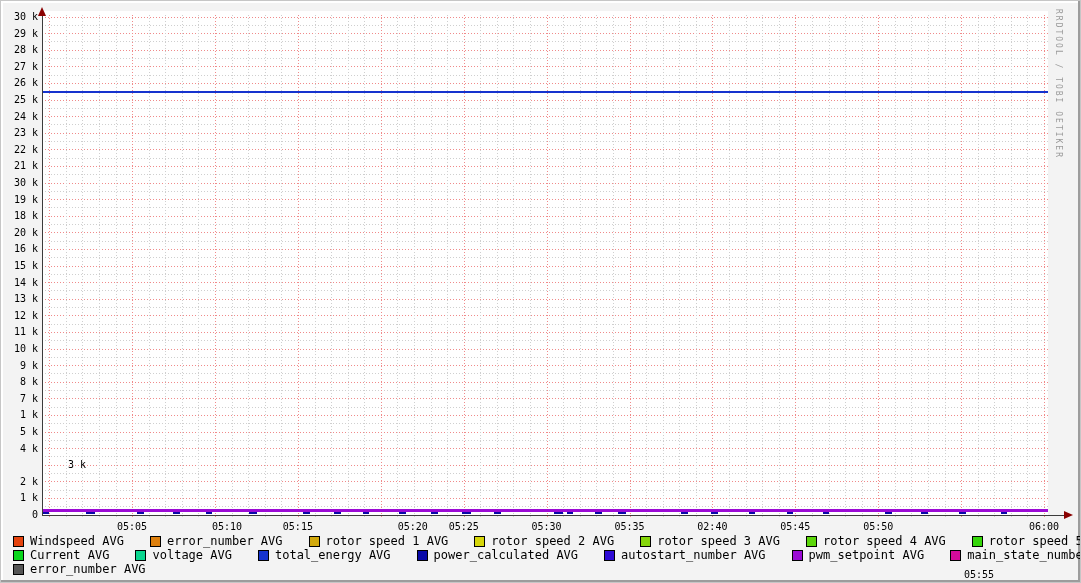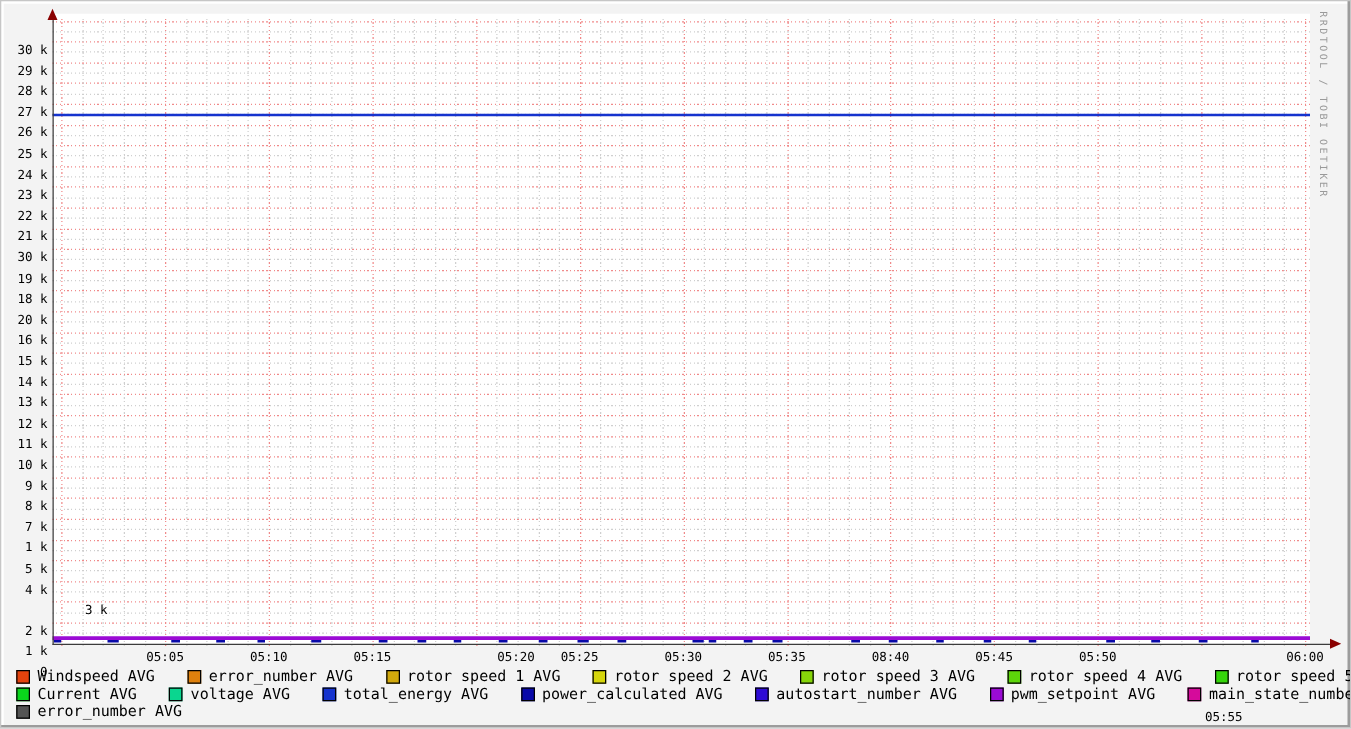--- a/index.html
+++ b/index.html
@@ -14,21 +14,21 @@
   .hgrid{position:absolute;left:0;height:1px;width:1006px;background-repeat:repeat-x;}
   .vgrid{position:absolute;top:4px;width:1px;height:504px;background-repeat:repeat-y;}
   .seriesline{position:absolute;left:0;width:1006px;}
   .burst{position:absolute;height:2px;}
   .axis-y{position:absolute;left:41px;top:10px;width:1px;height:505px;background:#3b3b3b;}
   .axis-x{position:absolute;left:41px;top:514px;width:1023px;height:1px;background:#3b3b3b;}
   .arrow-up{position:absolute;left:37px;top:6px;width:0;height:0;
     border-left:4px solid transparent;border-right:4px solid transparent;border-bottom:9px solid #8a0000;}
   .arrow-right{position:absolute;left:1063px;top:510px;width:0;height:0;
     border-top:4px solid transparent;border-bottom:4px solid transparent;border-left:9px solid #8a0000;}
-  .ylabel{position:absolute;left:0;width:37px;text-align:right;font-size:10px;line-height:13px;color:#000;white-space:pre;margin-top:24px;}
+  .ylabel{position:absolute;left:0;width:37px;text-align:right;font-size:10px;line-height:13px;color:#000;white-space:pre;}
   .ylabel.zero{padding-right:6px;}
   .xlabel{position:absolute;width:44px;text-align:center;font-size:10px;line-height:13px;color:#000;}
   .watermark{
     position:absolute;left:1053px;top:8px;color:#9a9a9a;font-size:8px;
     letter-spacing:2px;writing-mode:vertical-rl;white-space:nowrap;
   }
   .legend{position:absolute;left:12px;top:533px;width:1062px;}
   .legend-row{display:flex;flex-wrap:nowrap;gap:26px;height:14px;align-items:center;margin-bottom:0;}
   .legend-item{display:flex;align-items:center;white-space:nowrap;}
   .swatch{width:9px;height:9px;border:1px solid #000;margin-right:6px;flex:none;}
@@ -217,27 +217,27 @@
       <div class="ylabel" style="top: 407.4px;">1 k</div>
       <div class="ylabel" style="top: 424px;">5 k</div>
       <div class="ylabel" style="top: 440.6px;">4 k</div>
       <div class="ylabel" style="top: 457.2px; padding-left: 48px;">3 k</div>
       <div class="ylabel" style="top: 473.8px;">2 k</div>
       <div class="ylabel" style="top: 490.4px;">1 k</div>
       <div class="ylabel zero" style="top: 507px;">0</div>
     </div>
   <div id="xlabels">
       <div class="xlabel" style="left: 109.1px; top: 519px;">05:05</div>
-      <div class="xlabel" style="left: 192px; top: 519px;">05:10</div>
+      <div class="xlabel" style="left: 204px; top: 519px;">05:10</div>
       <div class="xlabel" style="left: 274.9px; top: 519px;">05:15</div>
       <div class="xlabel" style="left: 357.8px; top: 519px; margin-left: 32px;">05:20</div>
       <div class="xlabel" style="left: 440.7px; top: 519px;">05:25</div>
       <div class="xlabel" style="left: 523.6px; top: 519px;">05:30</div>
       <div class="xlabel" style="left: 606.5px; top: 519px;">05:35</div>
-      <div class="xlabel" style="left: 689.4px; top: 519px;">08:40</div>
+      <div class="xlabel" style="left: 689.4px; top: 519px;">02:40</div>
       <div class="xlabel" style="left: 772.3px; top: 519px;">05:45</div>
       <div class="xlabel" style="left: 855.2px; top: 519px;">05:50</div>
       <div class="xlabel" style="left: 956px; top: 519px; margin-top: 48px;">05:55</div>
       <div class="xlabel" style="left: 1021px; top: 519px;">06:00</div>
     </div>
   <div class="axis-y"></div>
   <div class="axis-x"></div>
   <div class="arrow-up"></div>
   <div class="arrow-right"></div>
   <div class="watermark">RRDTOOL / TOBI OETIKER</div>

